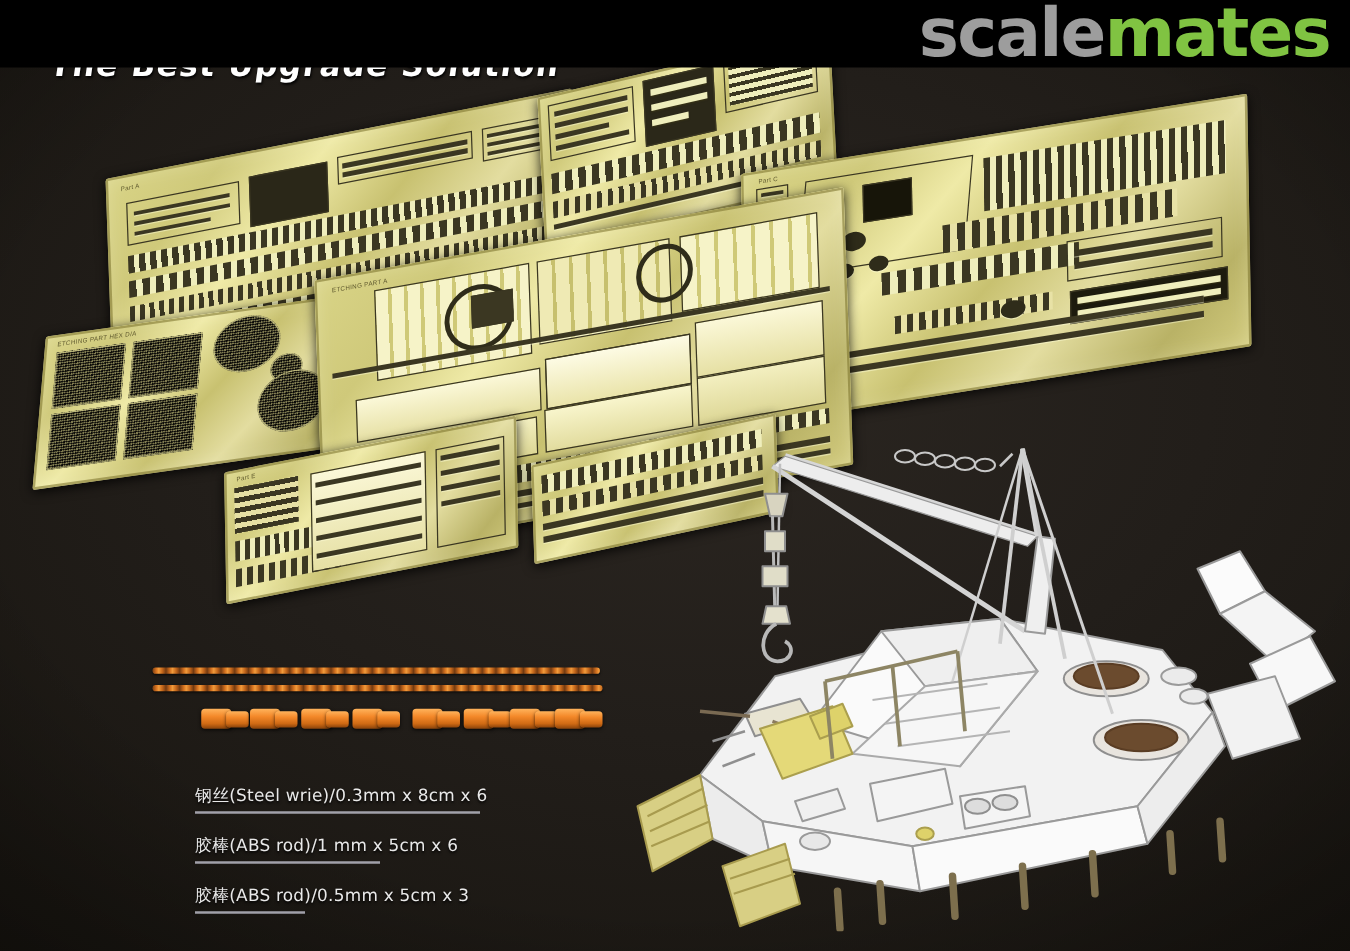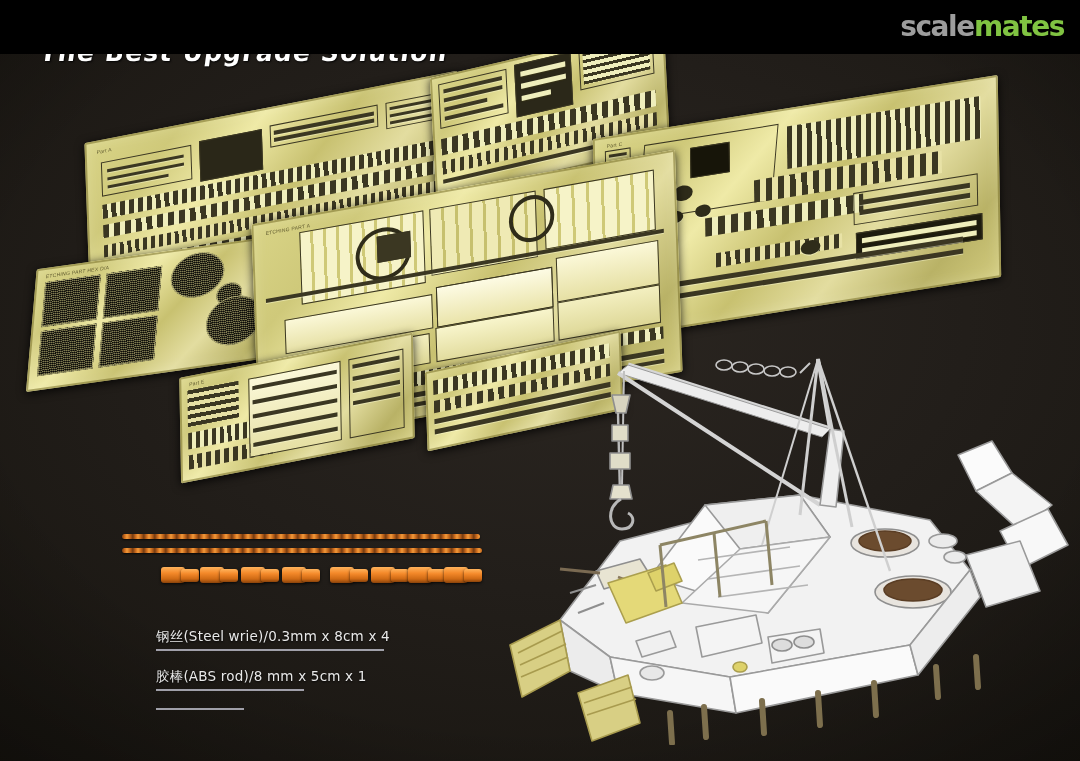--- a/index.html
+++ b/index.html
@@ -19,21 +19,21 @@
   }
 
   
   .topbar {
     position:absolute; left:0; top:0; width:1080px; height:54px;
     background:#000;
     z-index:40;
   }
   .sm-logo {
     position:absolute; right:16px; top:4px;
-    font-size:28px; font-weight:bold; letter-spacing:-1.4px;
+    font-size:54px; font-weight:bold; letter-spacing:-1.4px;
     line-height:46px;
     font-family:"DejaVu Sans", sans-serif;
   }
   .sm-scale { color:#9d9d9d; }
   .sm-mates { color:#80c342; }
 
   
   .photo {
     position:absolute; left:0; top:0; width:1080px; height:761px;
     background:
@@ -474,28 +474,29 @@
         <path d="M78 268 L104 258" stroke="#8f8f8f" stroke-width="2"></path>
         <path d="M136 296 L170 286 L176 302 L142 312 Z" fill="#f0f0f0" stroke="#9a9a9a"></path>
         <ellipse cx="152" cy="328" rx="12" ry="7" fill="#e8e8e8" stroke="#9a9a9a"></ellipse>
         <ellipse cx="240" cy="322" rx="7" ry="5" fill="#ded26a" stroke="#ab9f4e"></ellipse>
       </g>
     </svg>
   </div>
 
   <div class="specs">
     <div class="spec-line">
-      <div class="spec-text">钢丝(Steel wrie)/0.3mm x 8cm x 4</div>
+      <div class="spec-text">钢丝(Steel wrie)/0.3mm x 8cm x 6</div>
       <div class="spec-rule" style="width:228px;"></div>
     </div>
     <div class="spec-line">
-      <div class="spec-text">胶棒(ABS rod)/8 mm x 5cm x 1</div>
+      <div class="spec-text">胶棒(ABS rod)/1 mm x 5cm x 6</div>
       <div class="spec-rule" style="width:148px;"></div>
     </div>
     <div class="spec-line">
+      <div class="spec-text">胶棒(ABS rod)/0.5mm x 5cm x 3</div>
       <div class="spec-rule" style="width:88px;"></div>
     </div>
   </div>
 
 
   <div class="vm-logo">
     <div class="vm-word"><span class="c-or">V</span><span class="c-wh">OYA</span><span class="c-wh">GER</span><span class="c-or">M</span><span class="c-wh">ODEL</span></div>
     <div class="vm-reg">®</div>
   </div>
   <div class="vm-tag">The Best Upgrade Solution</div>

